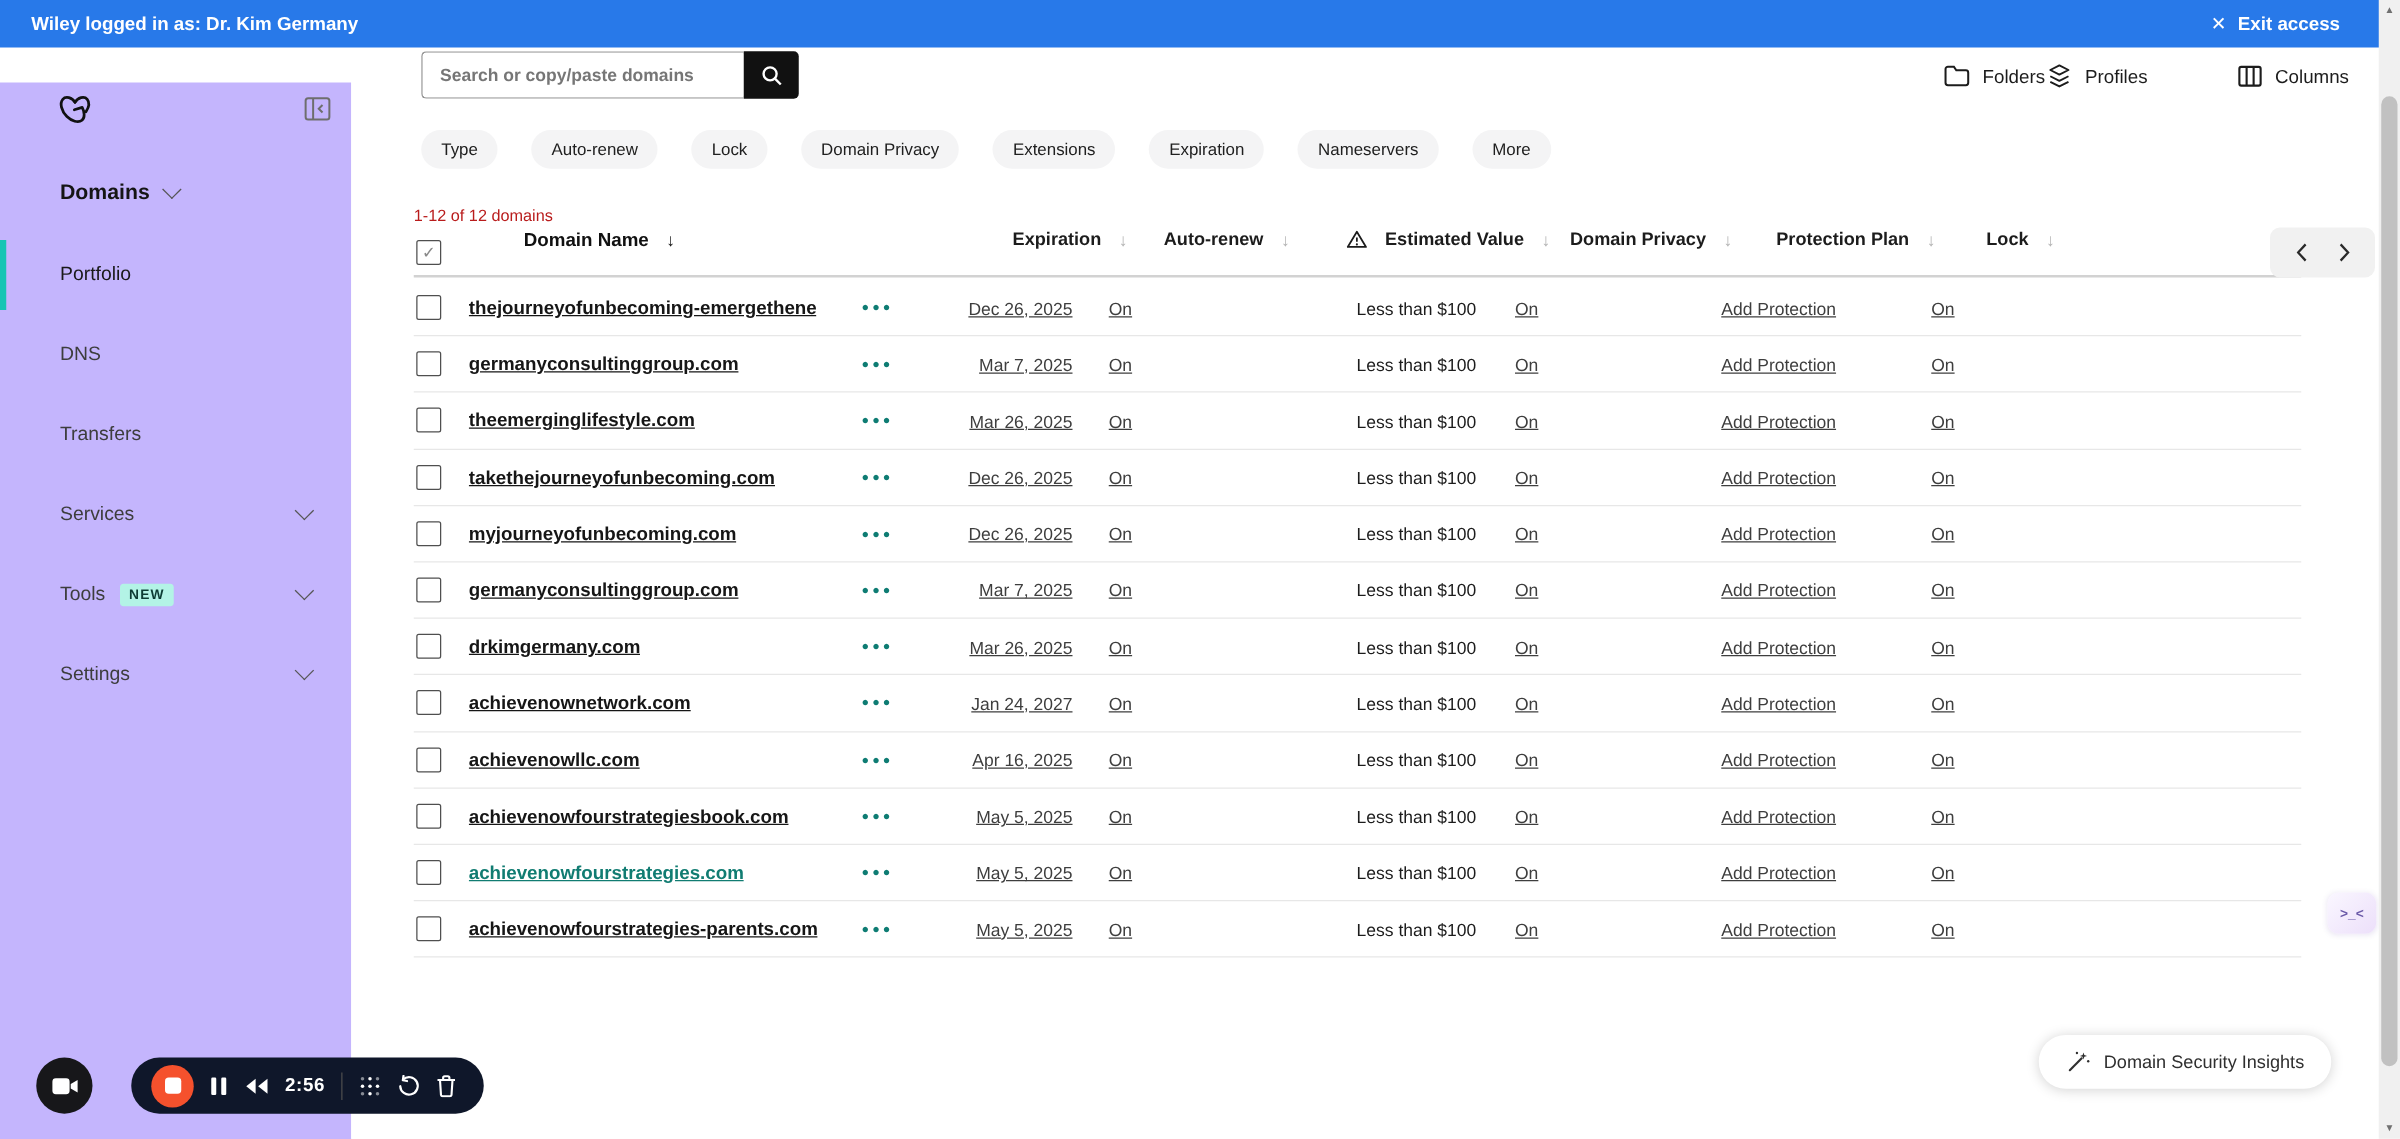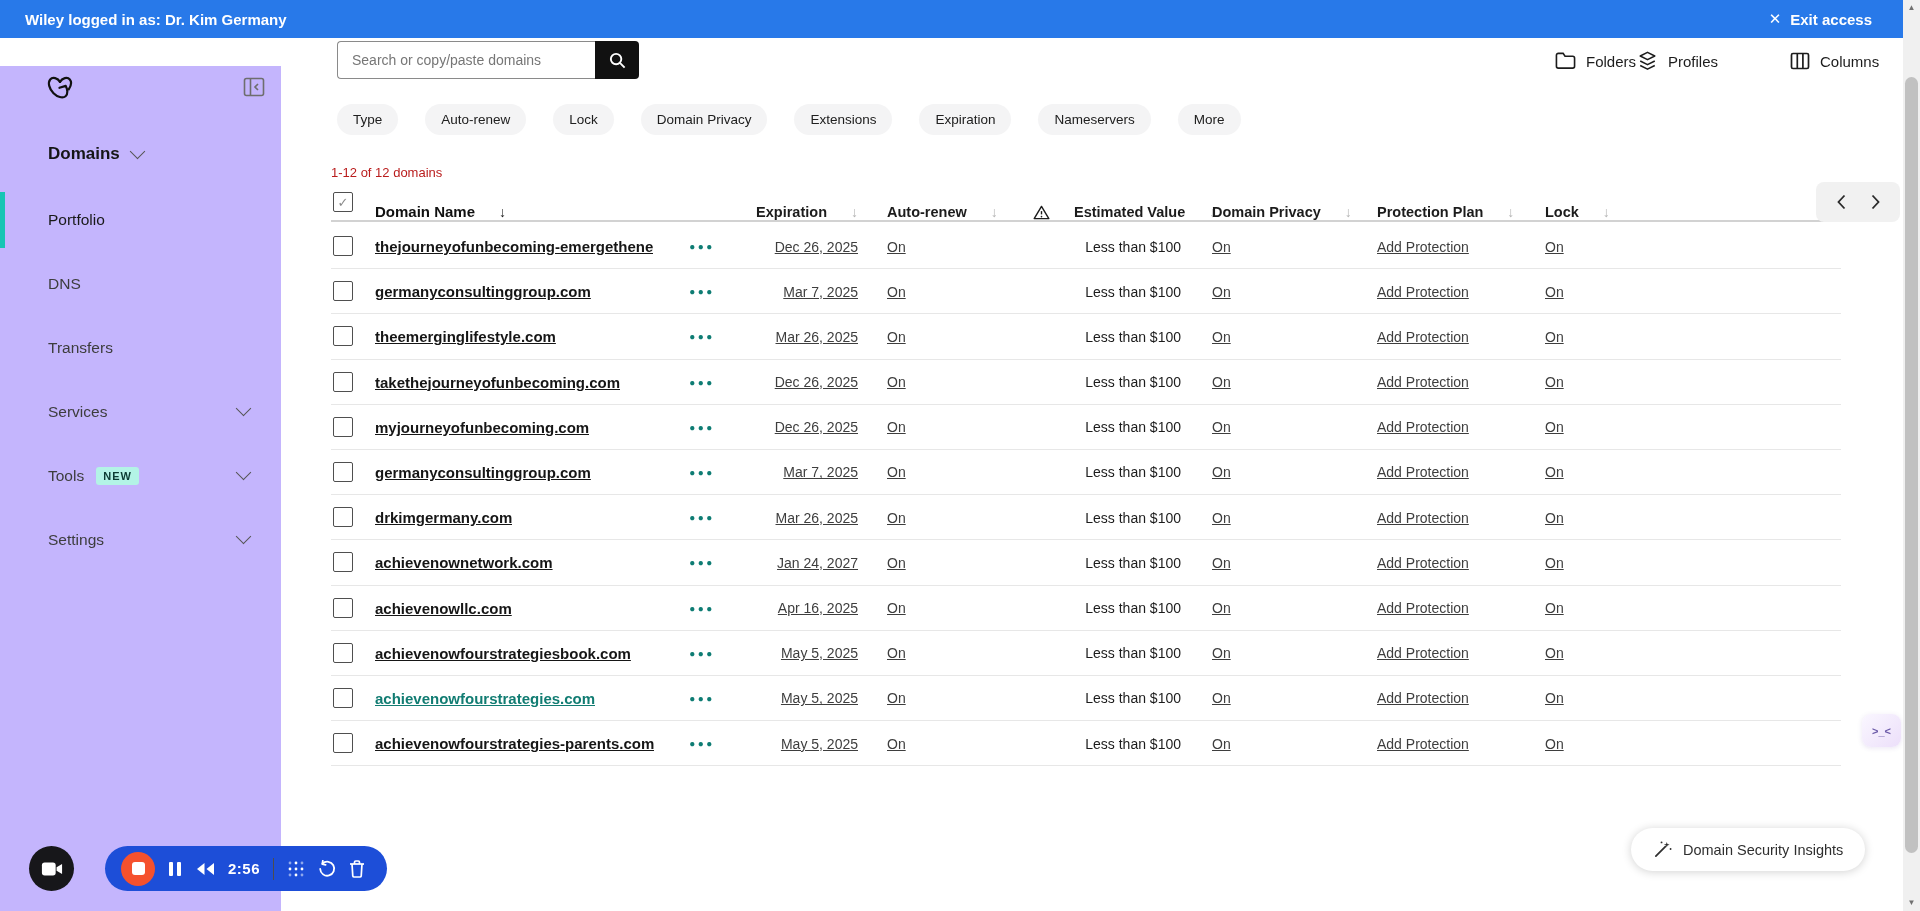--- a/index.html
+++ b/index.html
@@ -37,41 +37,41 @@
   .nav-item.active::before { content:""; position:absolute; left:0; top:0; width:5px; height:56px; background:#17c5b4; }
   .chev { width:11px; height:11px; border-right:1.8px solid #555; border-bottom:1.8px solid #555;
     transform:rotate(45deg); display:inline-block; margin-top:-5px; }
   .nav-chev { position:absolute; right:32px; top:24px; }
   .badge-new { background:#b3f3e6; color:#0c3b34; font-size:11px; font-weight:700; letter-spacing:1px;
     padding:3px 7px; border-radius:3px; margin-left:12px; }
 
   
   .search-wrap { position:absolute; left:56px; top:3px; height:38px; display:flex; }
   .search-input { width:258px; height:38px; border:1px solid #8a8a8a; border-right:none;
-    border-radius:4px 0 0 4px; padding:0 14px; font-size:14px; color:#4d7c0f; outline:none; background:#fff; }
+    border-radius:4px 0 0 4px; padding:0 14px; font-size:14px; color:#4d7c0f; outline:none; background:#fff;font-weight:bold; }
   .search-input::placeholder { color:#767676; }
   .search-btn { width:44px; height:38px; background:#111; border:none; border-radius:0 4px 4px 0;
     display:flex; align-items:center; justify-content:center; cursor:pointer; }
   .top-action { position:absolute; top:10px; height:26px; display:flex; align-items:center; gap:10px;
     font-size:15px; color:#1c1c1c; cursor:pointer; }
   .ta-folders { left:1274px; } .ta-profiles { left:1356px; } .ta-columns { left:1479px;padding-left:30px; }
 
   
   .chips { position:absolute; left:56px; top:66px; display:flex; gap:27px; }
   .chip { background:#f4f4f5; border-radius:17px; padding:8px 16px; font-size:13.5px; color:#202020;
     white-space:nowrap; cursor:pointer; }
 
   
   .count { position:absolute; left:50px; top:127px; font-size:13px; color:#b91c1c; }
   .thead { position:absolute; left:50px; top:146px; width:1510px; height:38px; border-bottom:2px solid #d2d2d2; }
   .rows { position:absolute; left:50px; top:186px; width:1510px; }
   .t-row { position:relative; width:1510px; height:45.2px; border-bottom:1px solid #e7e7e7; }
   .cell { position:absolute; top:0; height:45px; display:flex; align-items:center; font-size:14px; color:#3e3e3e; }
-  .hcell { position:absolute; top:0; height:36px; display:flex; align-items:flex-end; gap:24px;
-    font-size:14.5px; font-weight:700; color:#1c1c1c; }
+  .hcell { position:absolute; top:0; height:36px; display:flex; align-items:flex-start; gap:14px;
+    font-size:14.5px; font-weight:700; color:#1c1c1c;margin-left:44px; }
   .arrow { font-size:14px; font-weight:400; color:#b5b5b5; }
   .arrow.dark { color:#1a1a1a; }
   .checkbox { position:absolute; left:2px; top:12px; width:20px; height:20px; border:1.6px solid #4f4f4f;
     border-radius:2px; background:#fff; cursor:pointer; display:flex; align-items:center; justify-content:center;
     font-size:13px; color:#8a8a8a; }
   .checkbox.h { top:8px; }
   .c-domain { left:44px; max-width:282px; overflow:hidden; white-space:nowrap; }
   .domain-link { font-size:15px; font-weight:700; color:#161616; text-decoration:underline; cursor:pointer; white-space:nowrap; }
   .domain-link.teal { color:#117c72; }
   .c-dots { left:356px; width:30px; justify-content:center; color:#0e7c73; font-weight:700; font-size:10px;
@@ -91,21 +91,21 @@
   .hc-prot { left:1046px; }
   .hc-lock { left:1214px; }
   .hscroll { position:absolute; left:1485px; top:-2px; width:84px; height:40px; background:#f1f1f1;
     border-radius:8px; display:flex; align-items:center; justify-content:center; gap:18px; }
   .hs-btn { width:16px; height:24px; display:flex; align-items:center; justify-content:center; cursor:pointer; }
 
   
   .rec-cam { position:absolute; left:29px; top:846px; width:45px; height:45px; border-radius:50%;
     background:#17171a; display:flex; align-items:center; justify-content:center; cursor:pointer; z-index:30; }
   .rec-bar { position:absolute; left:105px; top:846px; width:282px; height:45px; border-radius:24px;
-    background:#1d4ed8; display:flex; align-items:center; padding:0 16px; gap:13px; z-index:30; }
+    background:#0f172a; display:flex; align-items:center; padding:0 16px; gap:13px; z-index:30; }
   .stop-btn { width:34px; height:34px; border-radius:50%; background:#f5512d; display:flex;
     align-items:center; justify-content:center; cursor:pointer; flex:none; }
   .stop-sq { width:13px; height:13px; border-radius:3px; background:#fff; }
   .rec-icon { display:flex; align-items:center; justify-content:center; cursor:pointer; }
   .rec-time { color:#fff; font-size:15px; font-weight:700; letter-spacing:.5px; }
   .rec-div { width:1px; height:22px; background:#4d4d4d; }
 
   
   .fab { position:absolute; left:1631px; top:828px; height:43px; border-radius:22px; background:#fff;
     box-shadow:0 1px 10px rgba(0,0,0,.18); display:flex; align-items:center; gap:11px; padding:0 22px;

